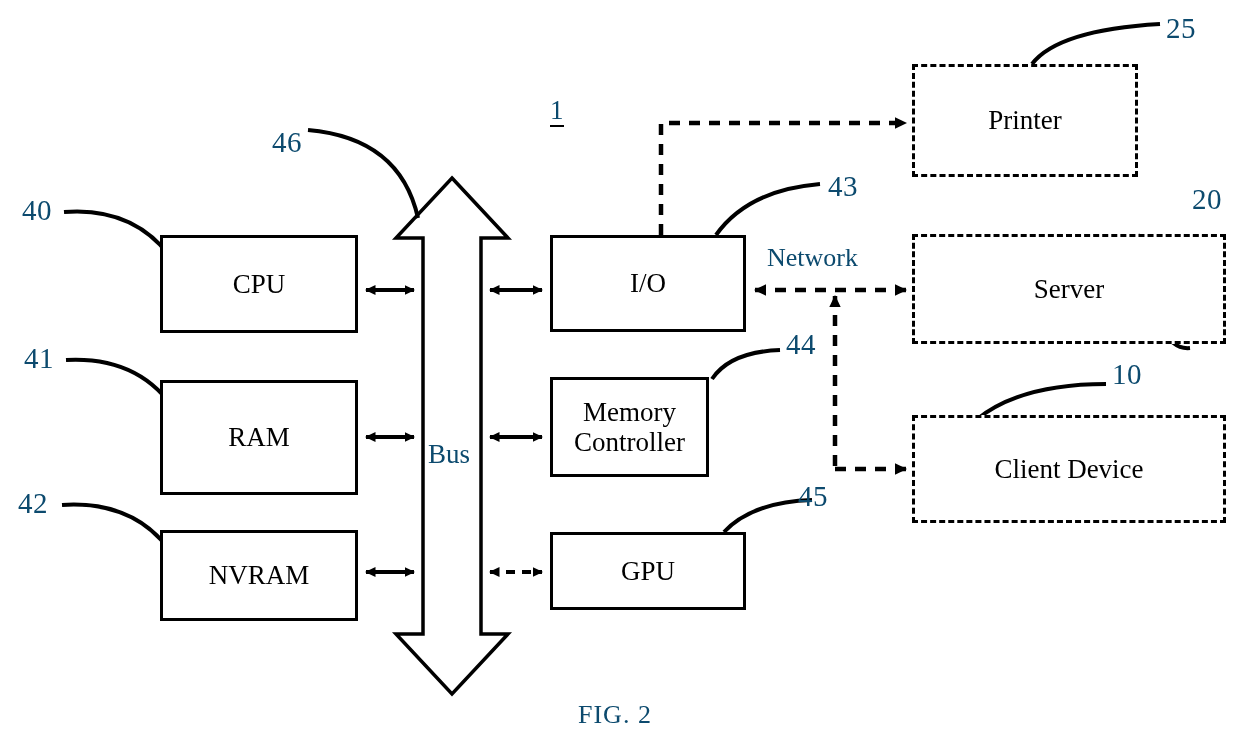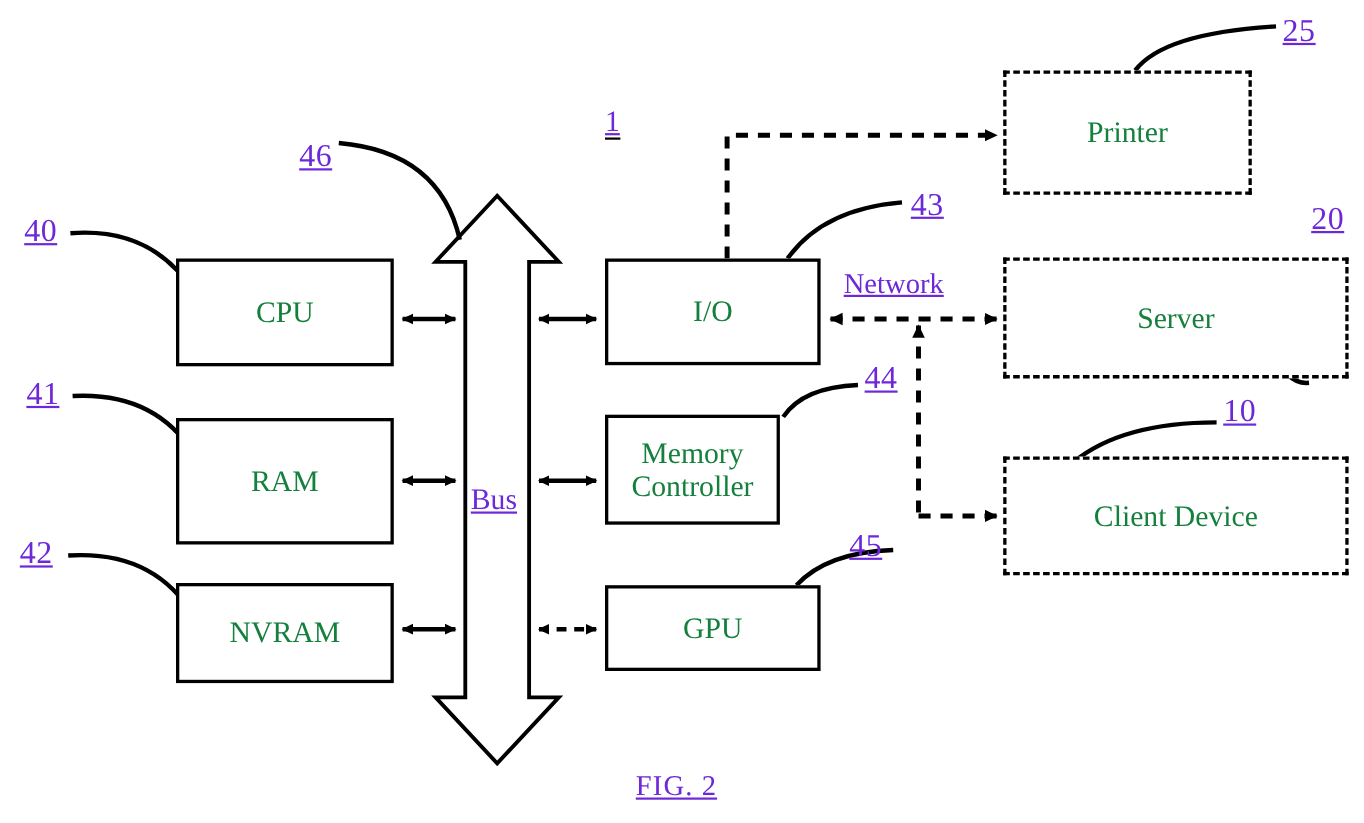--- a/index.html
+++ b/index.html
@@ -24,37 +24,36 @@
     height: 748px;
   }
   .node-box {
     position: absolute;
     box-sizing: border-box;
     display: flex;
     align-items: center;
     justify-content: center;
     text-align: center;
     background: #ffffff;
-    color: #15803d;
+    color: #000000;
     line-height: 1.12;
     z-index: 5;
   }
   .solid-box {
     border: 3px solid #000000;
     text-align: center;
   }
   .dashed-box {
     border: 3px dashed #000000;
   }
   .lbl {
     position: absolute;
-    color: #6d28d9;
+    color: #0c4a6e;
     white-space: nowrap;
     z-index: 6;
-    text-decoration: underline;
   }
   .ref-num {
     font-size: 29px;
     letter-spacing: 0.5px;
   }
   .fig-caption {
     font-size: 26px;
     letter-spacing: 1px;
   }
   .net-label {
@@ -210,21 +209,21 @@
   <span class="lbl ref-num" style="left:24px; top:342px;">41</span>
 
   <span class="lbl ref-num" style="left:18px; top:487px;">42</span>
 
   <span class="lbl ref-num" style="left:272px; top:126px;">46</span>
 
   <span class="lbl ref-num" style="left:828px; top:170px;">43</span>
 
   <span class="lbl ref-num" style="left:786px; top:328px;">44</span>
 
-  <span class="lbl ref-num" style="left:772px; top:480px;">45</span>
+  <span class="lbl ref-num" style="left:798px; top:480px;">45</span>
 
   <span class="lbl ref-num" style="left:1166px; top:12px;">25</span>
 
   <span class="lbl ref-num" style="left:1192px; top:183px;">20</span>
 
   <span class="lbl ref-num" style="left:1112px; top:358px;">10</span>
 
   <span class="lbl fig-caption" style="left:578px; top:700px;">FIG. 2</span>
 
 </div>

